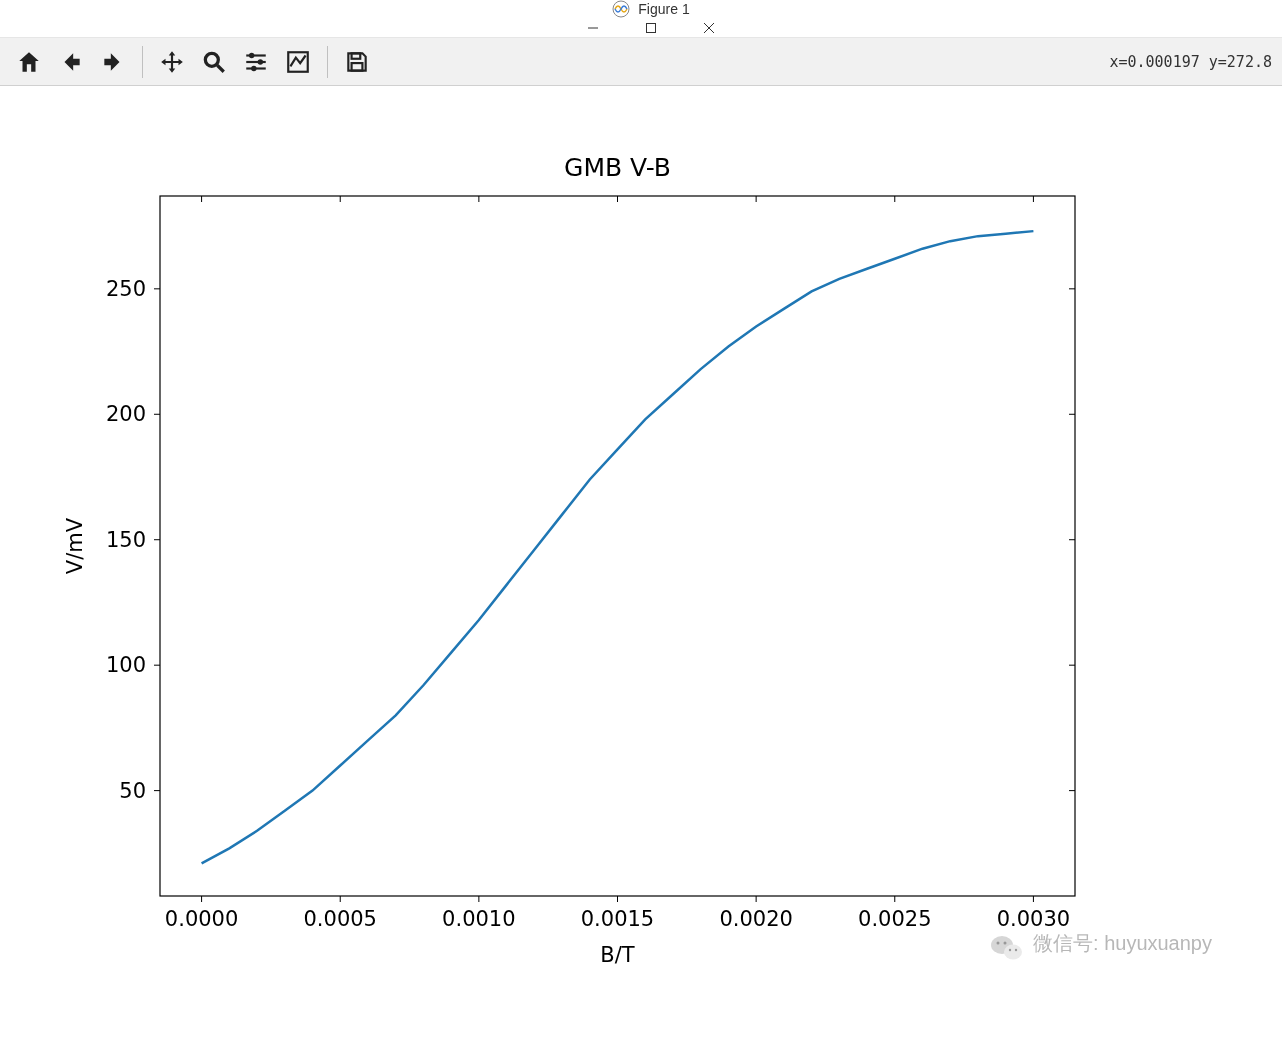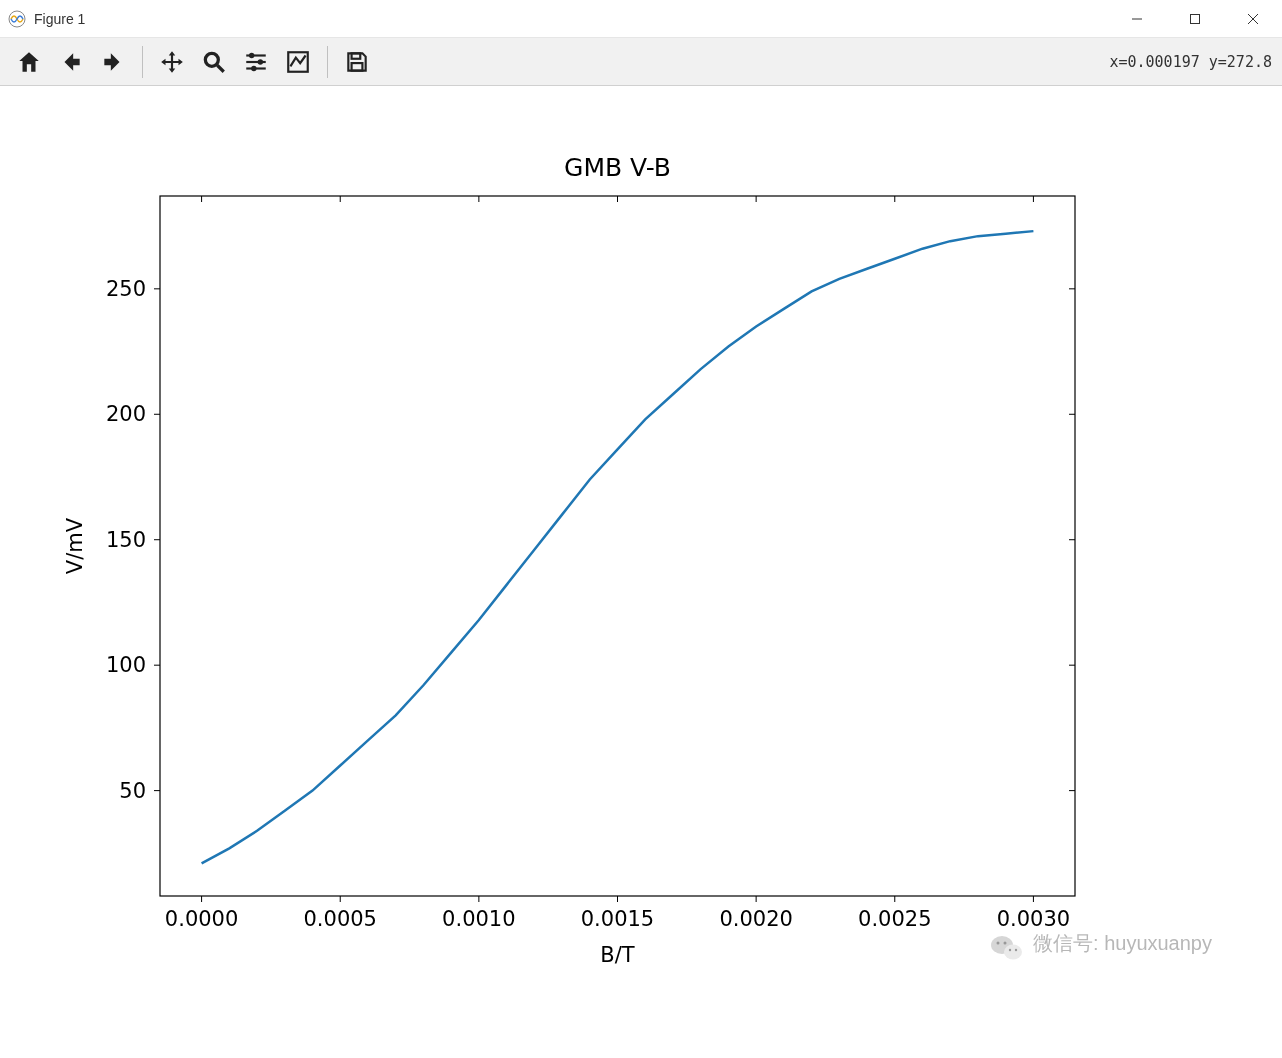--- a/index.html
+++ b/index.html
@@ -11,21 +11,22 @@
       overflow: hidden;
       position: relative;
     }
     .titlebar {
       height: 38px;
       background: #fff;
       border-bottom: 1px solid #e6e6e6;
       display: flex;
       align-items: center;
       justify-content: space-between;
-      padding: 0 0 0 8px;
+      padding: 0 0 0 20px;
+      flex-direction: column;
     }
     .titlebar-left { display: flex; align-items: center; gap: 8px; }
     .app-icon {
       width: 18px; height: 18px;
       display: inline-block;
       position: relative;
     }
     .window-title { font-size: 14px; color: #333; }
     .win-controls { display: flex; height: 100%; }
     .win-btn {

